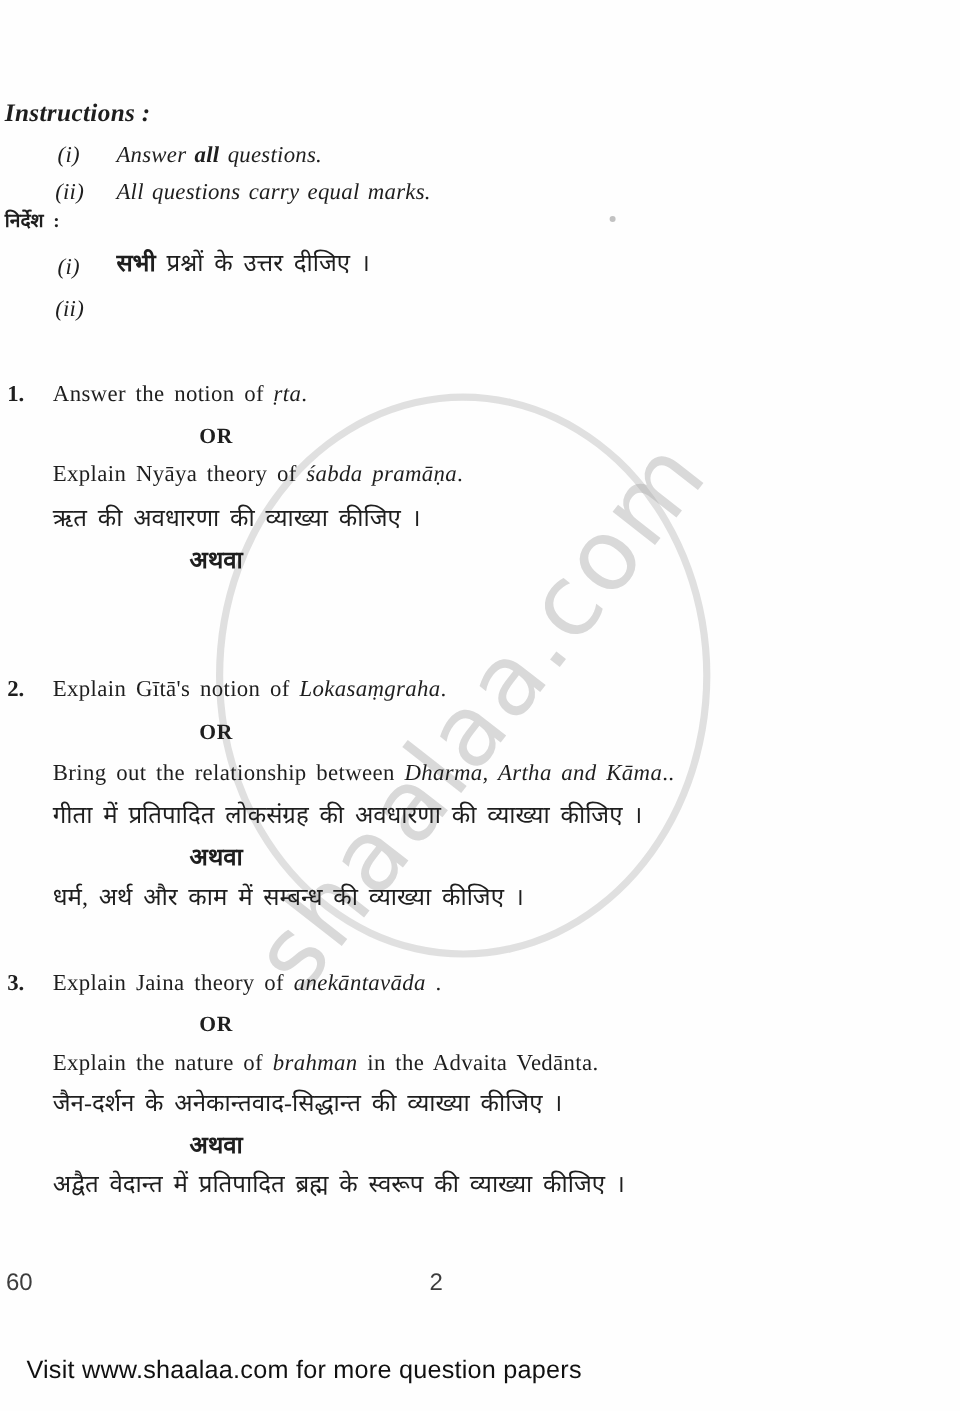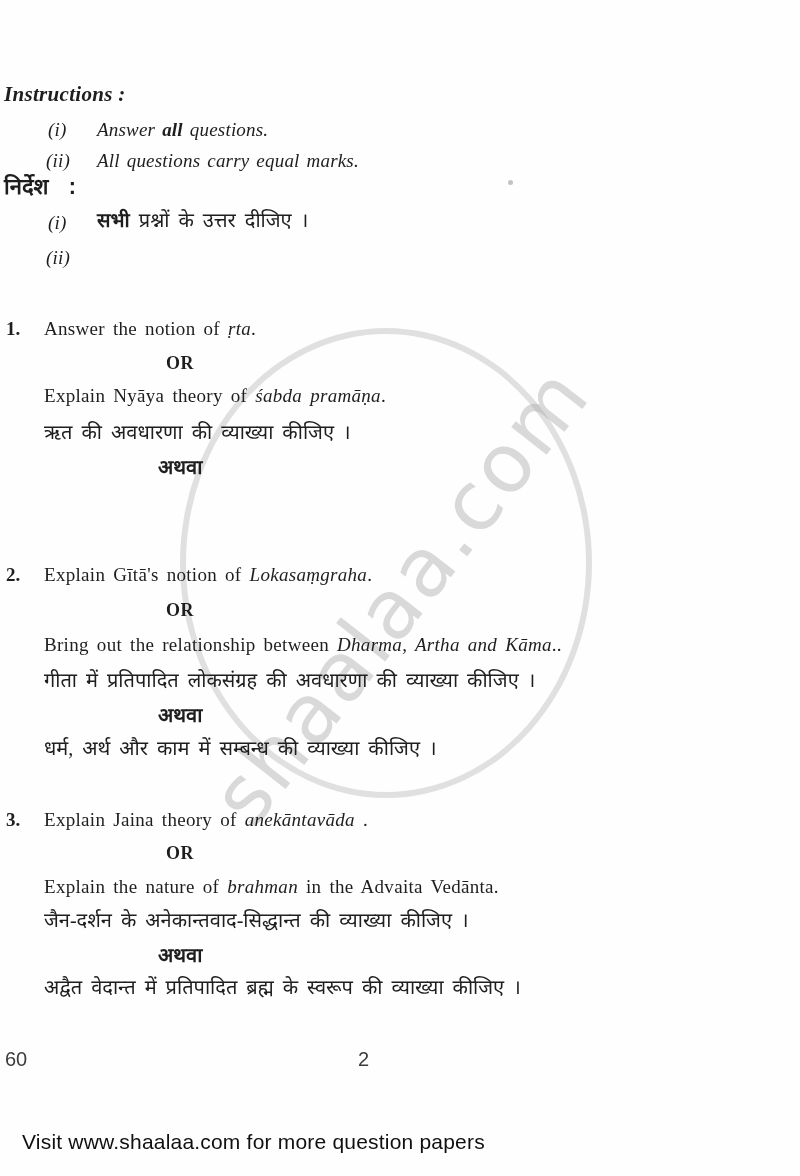--- a/index.html
+++ b/index.html
@@ -18,25 +18,25 @@
           background:#8f8f8f;border-radius:50%;opacity:.55;}
   .content{position:absolute;left:0;top:0;width:800px;height:1176px;}
 
   
   .instr-h{font-weight:700;font-style:italic;font-size:21px;letter-spacing:.3px;}
   .instr-item{font-style:italic;font-size:19px;word-spacing:2px;letter-spacing:.2px;}
   .q-num{font-weight:700;font-size:19px;}
   .q-en{font-size:19px;letter-spacing:.3px;word-spacing:3px;}
   .or-en{font-weight:700;font-size:18px;letter-spacing:.6px;}
   .hi{font-size:20px;word-spacing:4px;}
-  .hi-h{font-weight:700;font-size:22px;font-family:Liberation Mono, monospace;}
+  .hi-h{font-weight:700;font-size:16px;}
   .or-hi{font-weight:700;font-size:20px;}
   .seg-b{font-weight:700;text-align:center;}
   .seg-i{font-style:italic;}
-  .meta{font-family:"Liberation Sans","DejaVu Sans",sans-serif;font-size:20px;color:#3d3d3d;}
+  .meta{font-family:"Liberation Sans","DejaVu Sans",sans-serif;font-size:20px;color:#3d3d3d;margin-top:10px;}
   .footer{font-family:"Liberation Sans","DejaVu Sans",sans-serif;font-size:21px;color:#101010;letter-spacing:.2px;}
 </style>
 </head>
 <body>
 
 <div class="page">
 
   <div>
     <div class="wm-ring"></div>
     <div class="wm-text">shaalaa.com</div>

